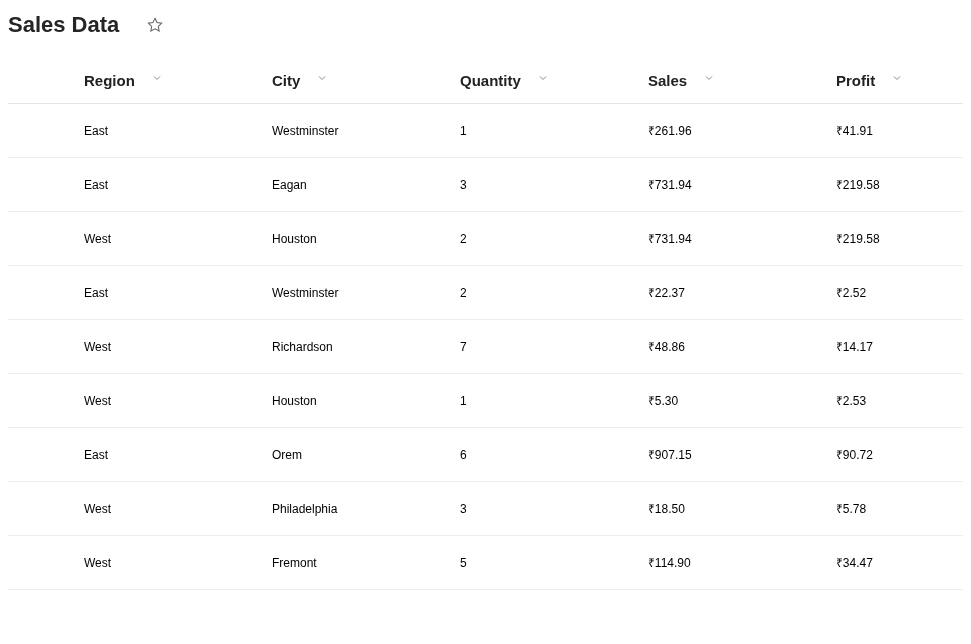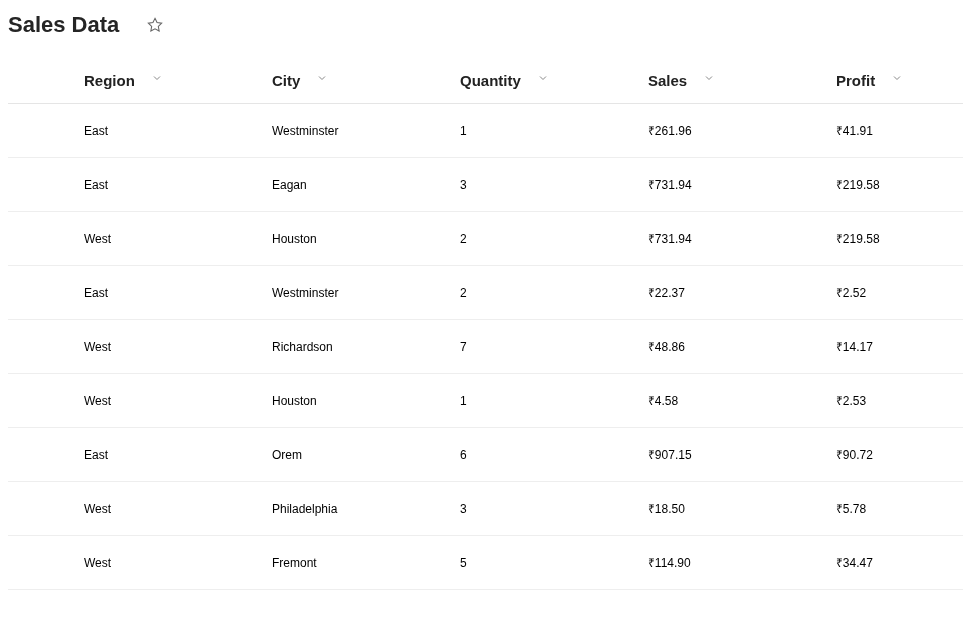--- a/index.html
+++ b/index.html
@@ -190,21 +190,21 @@
           <td>Richardson</td>
           <td>7</td>
           <td>₹48.86</td>
           <td>₹14.17</td>
         </tr>
         <tr>
           <td></td>
           <td>West</td>
           <td>Houston</td>
           <td>1</td>
-          <td>₹4.58</td>
+          <td>₹5.30</td>
           <td>₹2.53</td>
         </tr>
         <tr>
           <td></td>
           <td>East</td>
           <td>Orem</td>
           <td>6</td>
           <td>₹907.15</td>
           <td>₹90.72</td>
         </tr>

